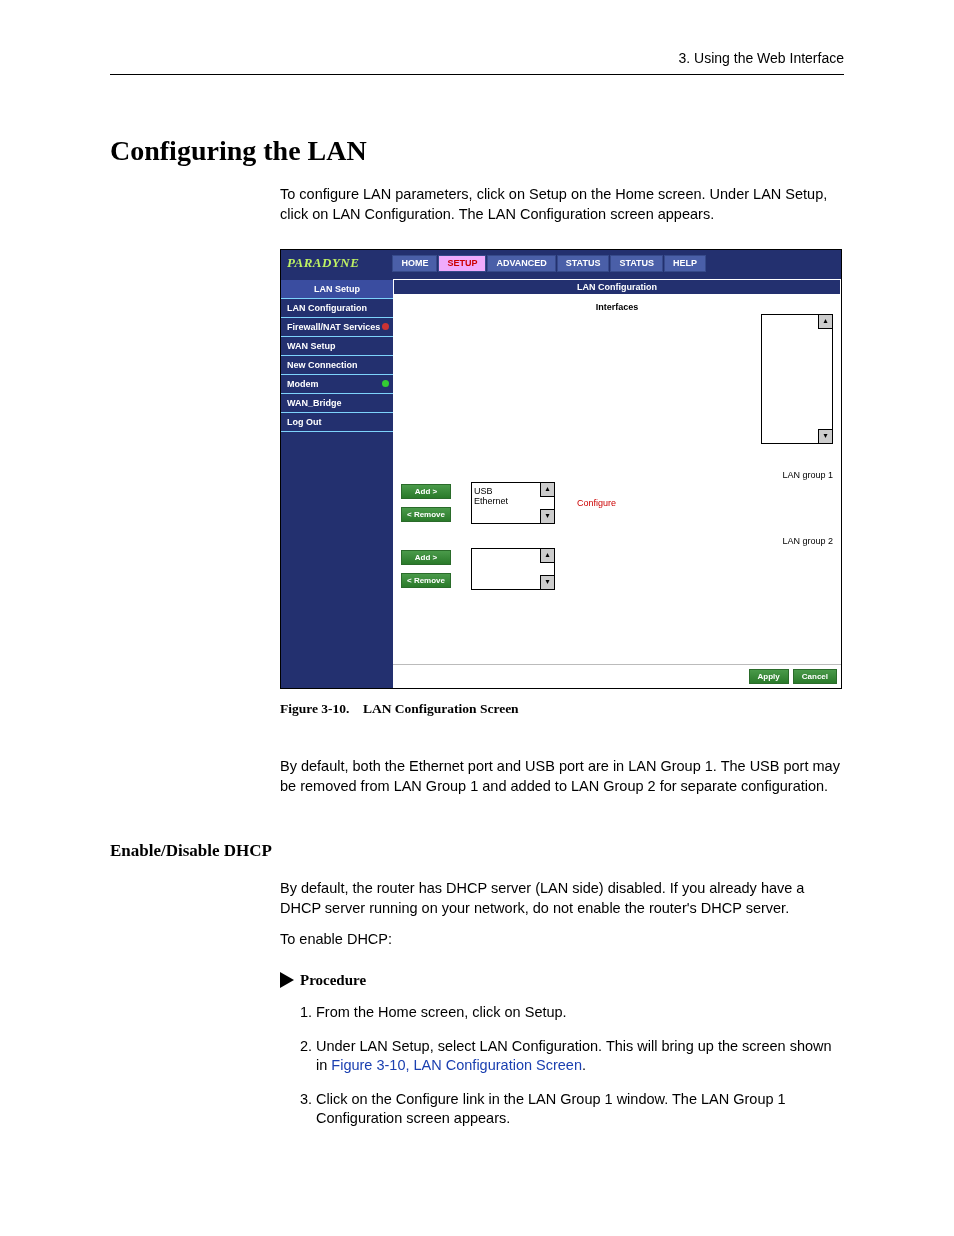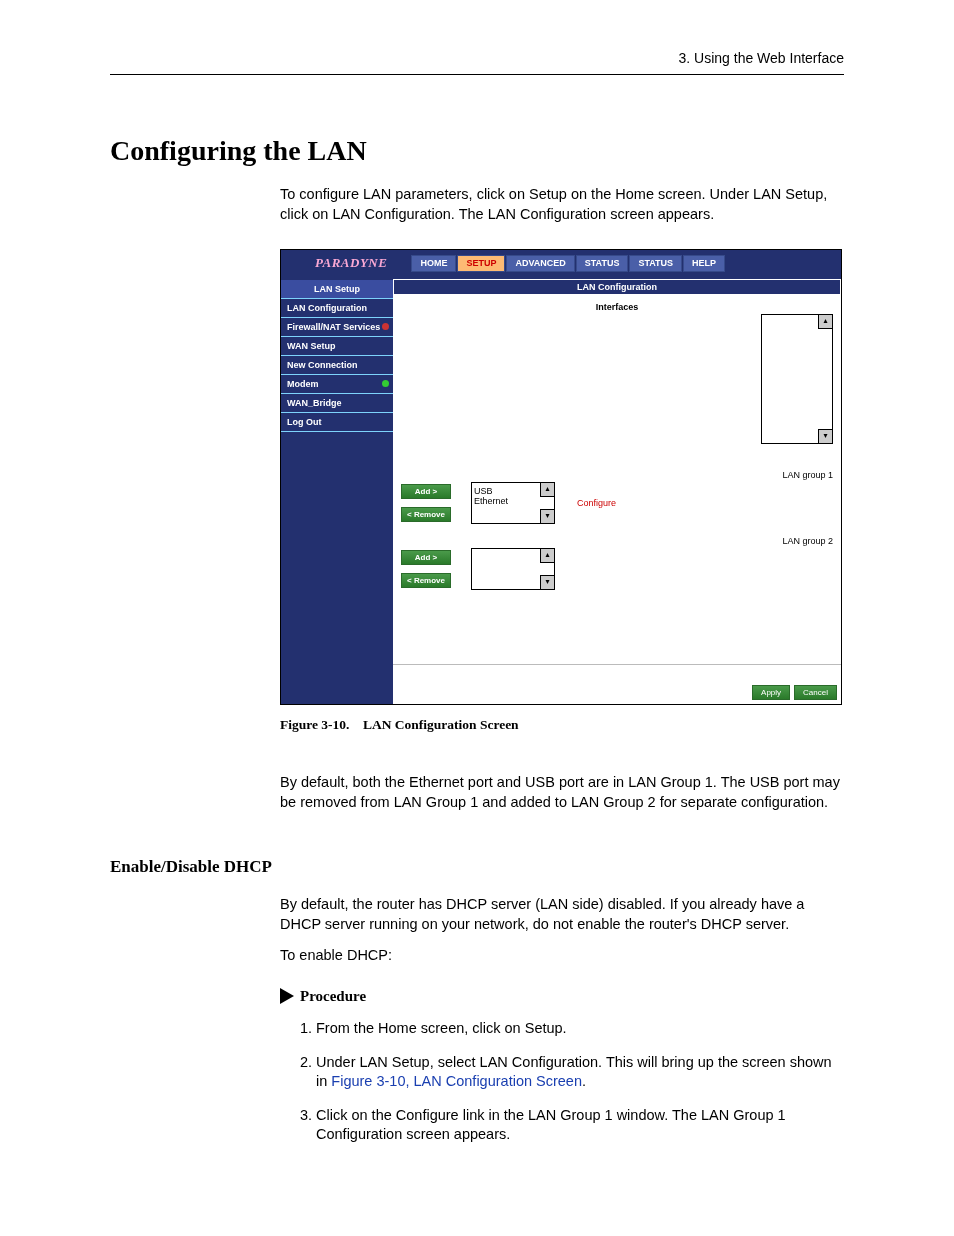--- a/index.html
+++ b/index.html
@@ -43,42 +43,41 @@
   }
   .ss-topbar {
     display: flex;
     background: #23306f;
     height: 26px;
     align-items: center;
     padding: 0 6px;
     gap: 0;
   }
   .brand {
-    color: #f9a8d4;
+    color: #bef264;
     font-style: italic;
     font-weight: bold;
     font-size: 13px;
     letter-spacing: 0.5px;
-    padding-right: 24px;
+    padding-right: 33px;
     font-family: "Times New Roman", serif;
-    margin-left: 28px;
   }
   .tab {
     font-size: 9px;
     font-weight: bold;
     padding: 0 8px;
     height: 15px;
     line-height:15px;
     background: #4a5fa8;
     color: #fff;
     margin-right: 1px;
     border: 1px solid #364a8a;
   }
   .tab.active {
-    background: #fdba74;
+    background: #f0abfc;
     color: #c00;
   }
   .ss-body {
     display: flex;
     min-height: 280px;
   }
   .sidebar {
     width: 112px;
     background: #23306f;
     padding-top: 4px;
@@ -207,26 +206,25 @@
   }
   .footer-bar {
     display: flex;
     justify-content: flex-end;
     gap: 4px;
     padding: 4px;
     border-top: 1px solid #bbb;
   }
   .foot-btn {
     font-size: 8px;
-    font-weight: normal;
+    font-weight: bold;
     color: #fff;
     padding: 2px 8px;
     border: 1px solid #2a6b2a;
     background: linear-gradient(#4a9a4a,#2a7a2a);
-    margin-top: 16px;
   }
   .figure-caption {
     font-family: "Times New Roman", Times, serif;
     font-size: 13.5px;
     font-weight: bold;
     margin: 12px 0 0 0;
   }
   .fig-gap { margin-right: 10px; }
   h3.sub-heading {
     font-family: "Times New Roman", Times, serif;

